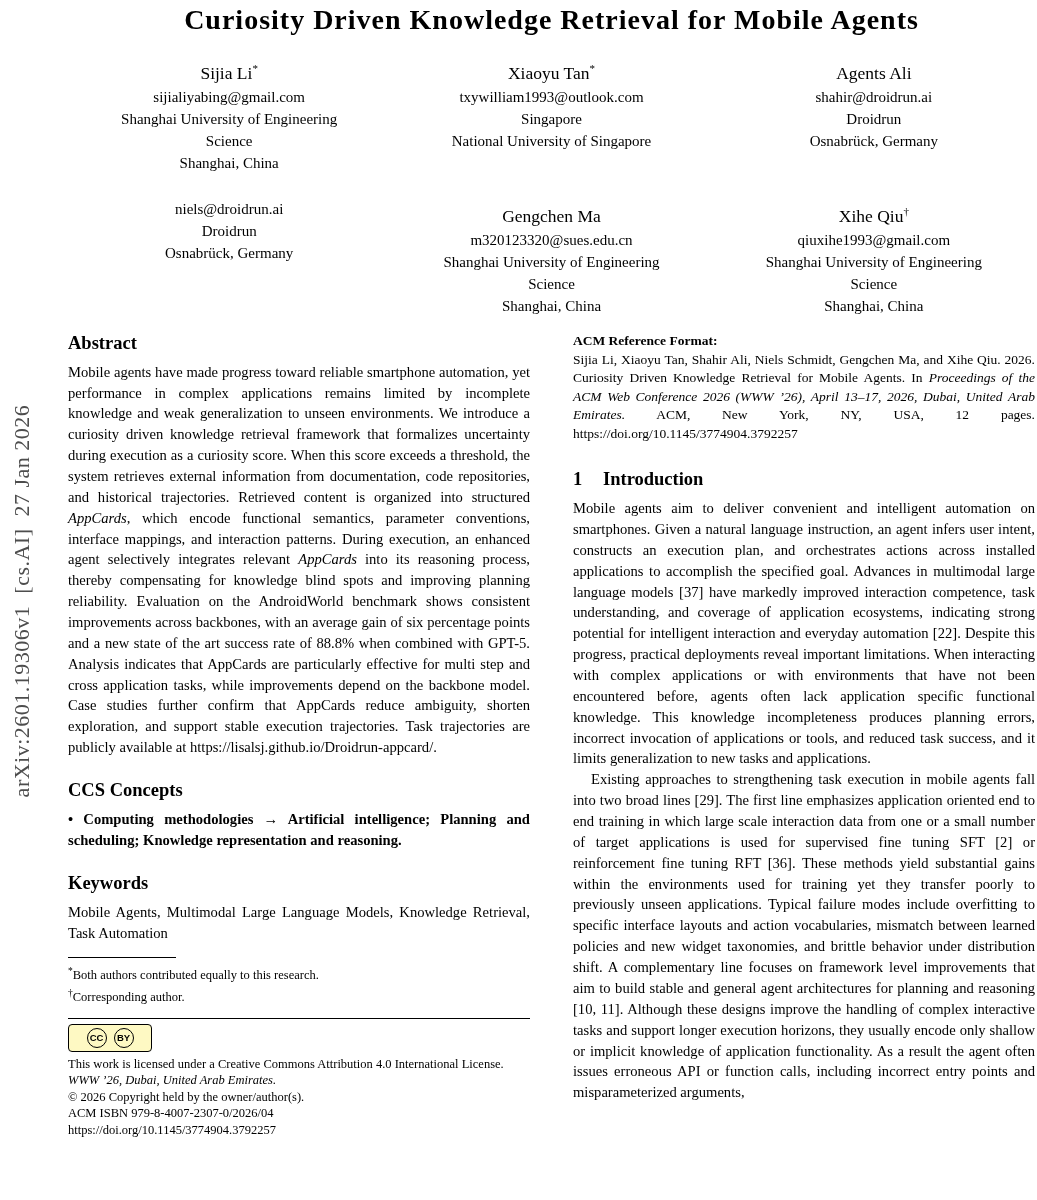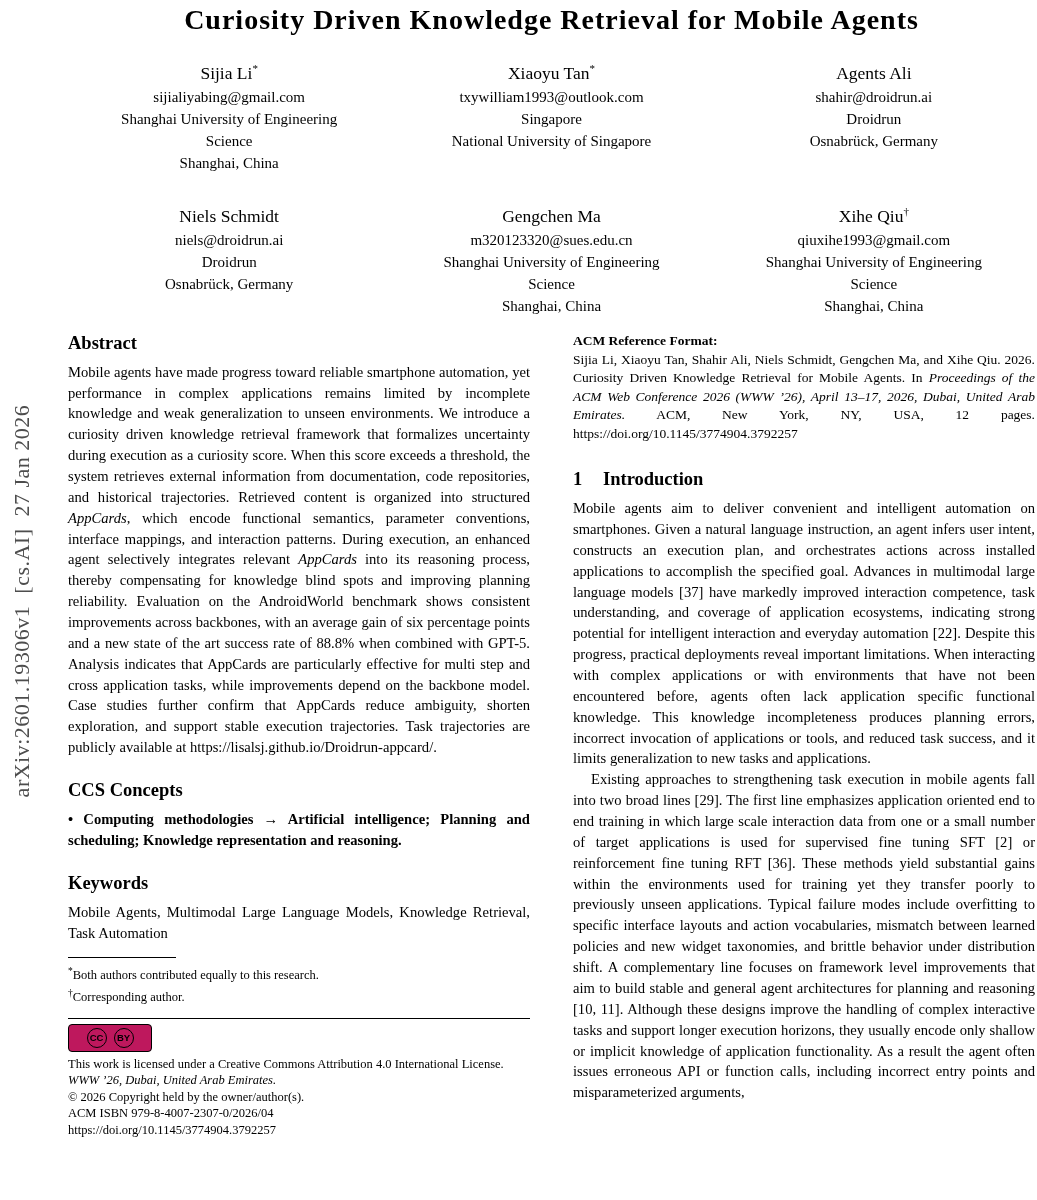--- a/index.html
+++ b/index.html
@@ -69,21 +69,21 @@
   .footnote sup { font-size: 9.5px; }
 
   .license-area { margin-top: 12px; }
   .license-rule { border-top: 1px solid #000; }
   .cc-badge {
     margin: 5px 0 4px 0;
     width: 84px; height: 28px;
     border: 1px solid #000;
     border-radius: 4px;
     display: flex; align-items: center; justify-content: center; gap: 7px;
-    background: #be185d;
+    background: #fef9c3;
   }
   .cc-circle {
     width: 20px; height: 20px;
     border: 1.6px solid #000;
     border-radius: 50%;
     display: flex; align-items: center; justify-content: center;
     font-size: 9.5px; font-weight: bold;
     font-family: "Liberation Sans", sans-serif;
   }
   .license-lines { font-size: 12.5px; line-height: 16.5px; }
@@ -125,21 +125,20 @@
         <div class="author-line"></div>
       </div>
       <div class="author">
         <div class="author-name"><span>Agents Ali</span><sup></sup></div>
         <div class="author-line">shahir@droidrun.ai</div>
         <div class="author-line">Droidrun</div>
         <div class="author-line">Osnabrück, Germany</div>
         <div class="author-line"></div>
       </div>
       <div class="author">
-        <div class="author-name"><span>Niels Schmidt</span><sup></sup></div>
         <div class="author-line">niels@droidrun.ai</div>
         <div class="author-line">Droidrun</div>
         <div class="author-line">Osnabrück, Germany</div>
         <div class="author-line"></div>
       </div>
       <div class="author">
         <div class="author-name"><span>Gengchen Ma</span><sup></sup></div>
         <div class="author-line">m320123320@sues.edu.cn</div>
         <div class="author-line">Shanghai University of Engineering</div>
         <div class="author-line">Science</div>

